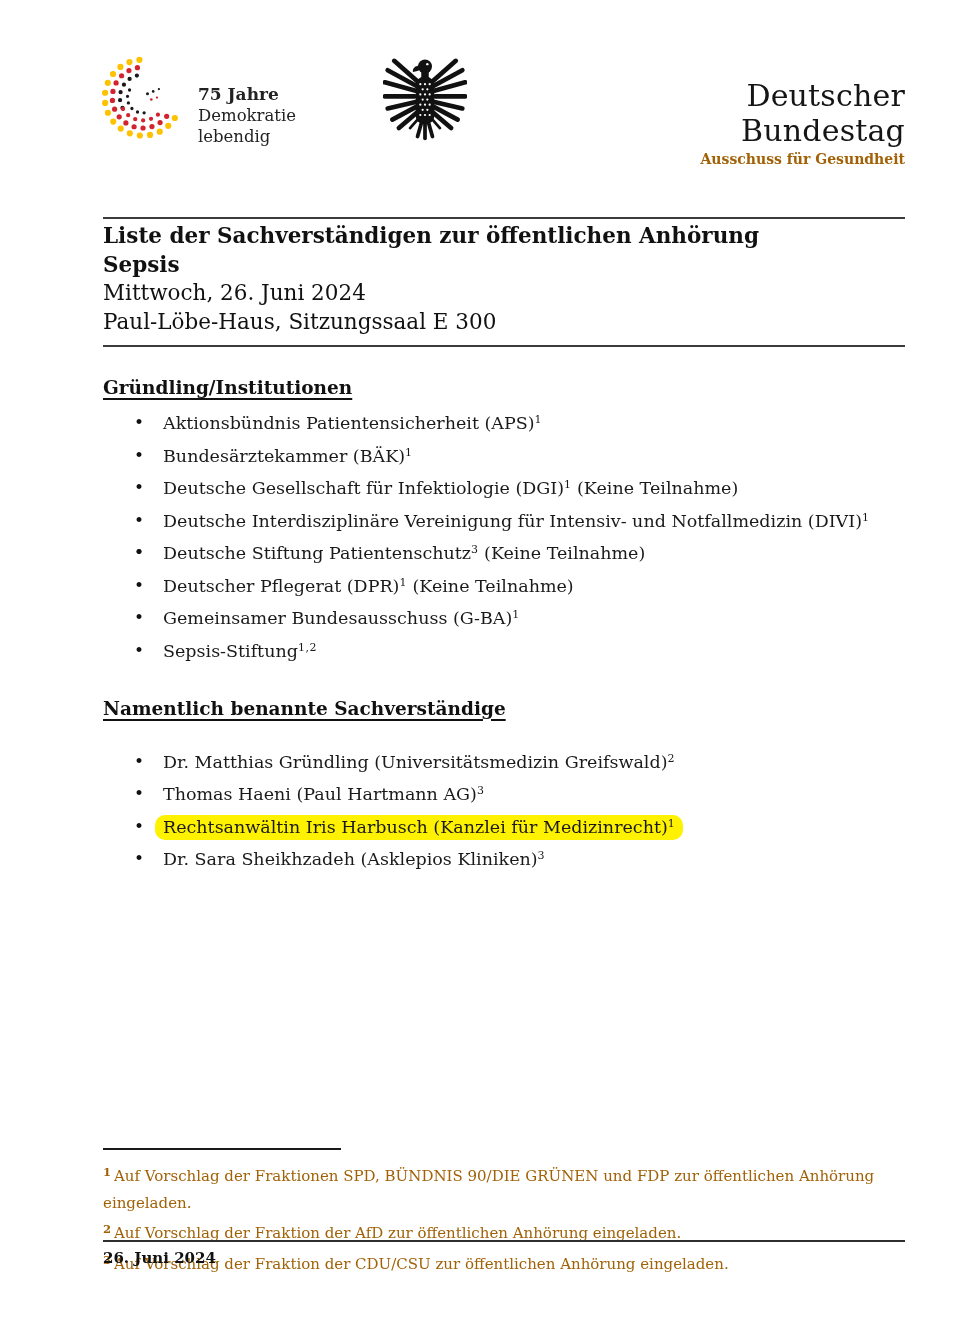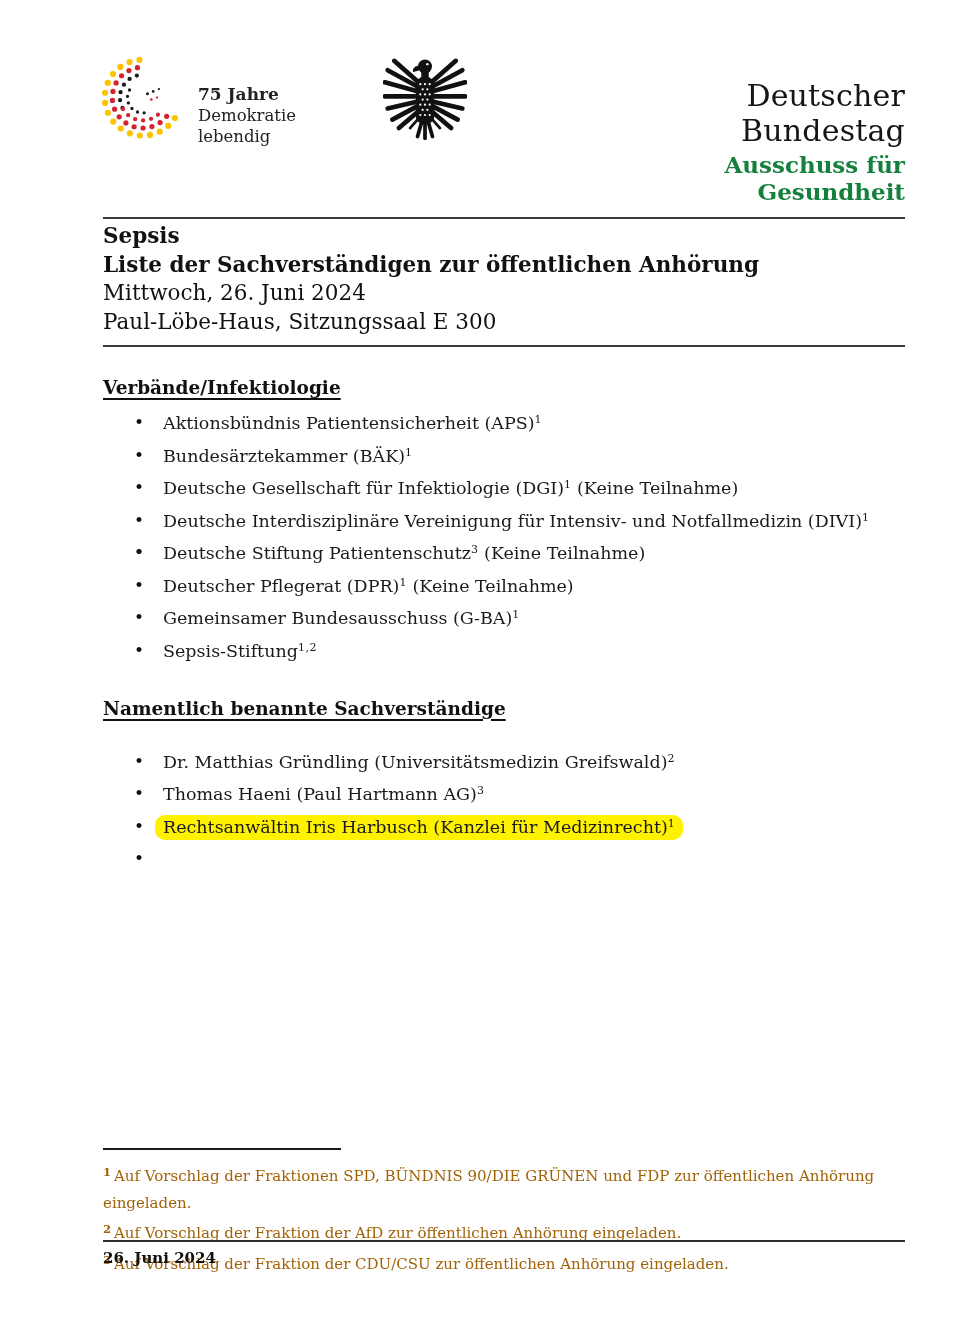--- a/index.html
+++ b/index.html
@@ -17,21 +17,21 @@
   .header { position: absolute; left: 88px; top: 50px; right: 53px; height: 100px; }
   .logo75 { position: absolute; left: 0; top: 2px; display: flex; align-items: flex-end; }
   .logo75 svg { display: block; }
   .logo75-text { margin-left: 10px; margin-top: 20px; line-height: 21px; font-size: 16.5px; color: #222; }
   .logo75-text .l1 { font-weight: bold; font-size: 17px; }
 
   .eagle { position: absolute; left: 295px; top: 4px; }
 
   .bund { position: absolute; left: 500px; top: 28px; text-align: right; }
   .bund .org { font-size: 30px; color: #151515; letter-spacing: 0.2px; }
-  .bund .committee { font-size: 23px; font-weight: bold; margin-top: 3px; color: #15803d; }
+  .bund .committee { font-size: 14px; font-weight: bold; margin-top: 3px; color: #a16207; }
 
   
   .title-block {
     position: absolute; left: 103px; top: 217px; width: 802px;
     border-top: 2px solid #3c3c3c;
     border-bottom: 2px solid #3c3c3c;
     padding: 3px 0 9px 0;
   }
   .title-block .tline { font-size: 21.5px; line-height: 28.5px; color: #111; }
   .title-block .tline.bold { font-weight: bold; }
@@ -157,30 +157,30 @@
       </svg>
     </div>
 
     <div class="bund">
       <div class="org">Deutscher Bundestag</div>
       <div class="committee">Ausschuss für Gesundheit</div>
     </div>
   </div>
 
   <div class="title-block">
+    <div class="tline bold">Liste der Sachverständigen zur öffentlichen Anhörung</div>
     <div class="tline bold">Sepsis</div>
-    <div class="tline bold">Liste der Sachverständigen zur öffentlichen Anhörung</div>
     <div class="tline">Mittwoch, 26. Juni 2024</div>
     <div class="tline">Paul-Löbe-Haus, Sitzungssaal E 300</div>
   </div>
 
   <div class="content">
 
     <div class="sec sec1">
-      <h2 class="sec-heading">Verbände/Infektiologie</h2>
+      <h2 class="sec-heading">Gründling/Institutionen</h2>
       <ul class="expert-list">
 
           <li>
             <span class="bullet">•</span>
             <span class="hl-wrap"><span>Aktionsbündnis Patientensicherheit (APS)</span><sup class="fnref">1</sup></span><span></span>
           </li>
 
           <li>
             <span class="bullet">•</span>
             <span class="hl-wrap"><span>Bundesärztekammer (BÄK)</span><sup class="fnref">1</sup></span><span></span>
@@ -237,21 +237,21 @@
             <span class="hl-wrap"><span>Thomas Haeni (Paul Hartmann AG)</span><sup class="fnref">3</sup></span><span></span>
           </li>
 
           <li>
             <span class="bullet">•</span>
             <span class="hl-wrap highlight"><span>Rechtsanwältin Iris Harbusch (Kanzlei für Medizinrecht)</span><sup class="fnref">1</sup></span><span></span>
           </li>
 
           <li>
             <span class="bullet">•</span>
-            <span></span>
+            <span class="hl-wrap"><span>Dr. Sara Sheikhzadeh (Asklepios Kliniken)</span><sup class="fnref">3</sup></span><span></span>
           </li>
         </ul>
     </div>
 
   </div>
 
   <div class="footnotes">
     <div class="fn-rule"></div>
     <div>
 

